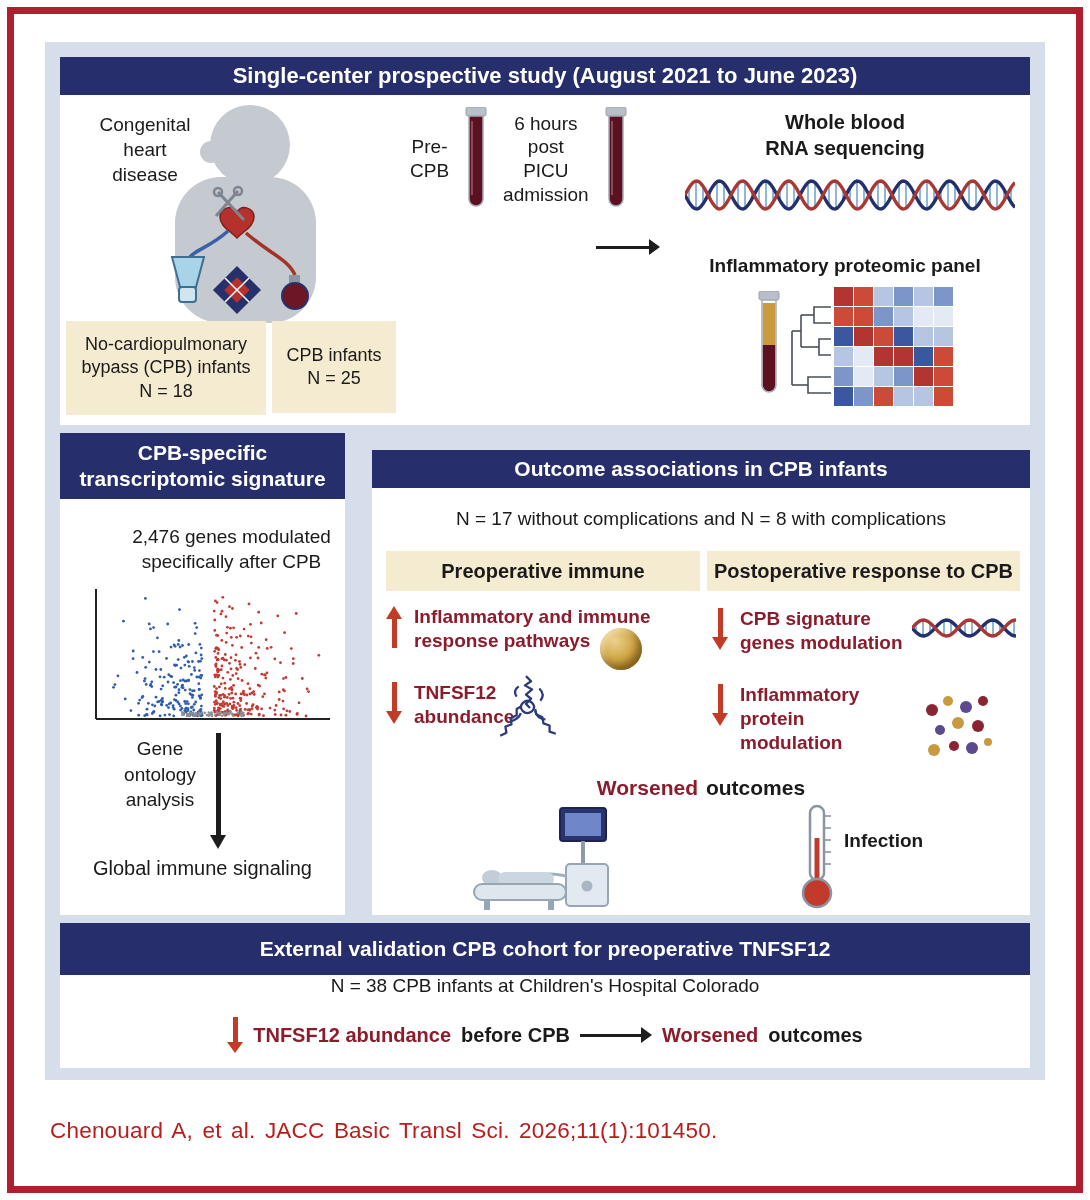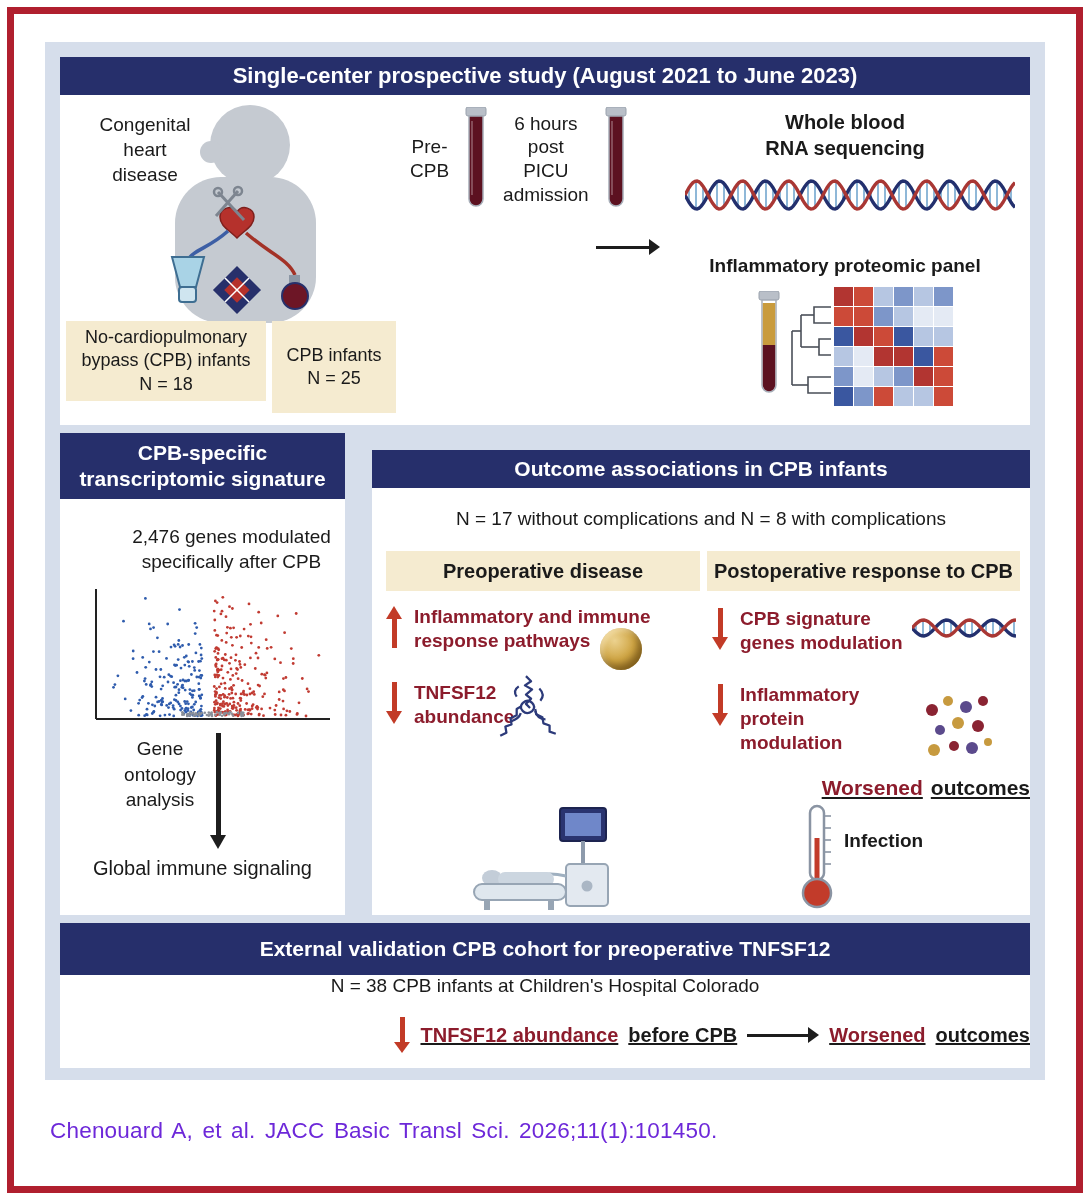--- a/index.html
+++ b/index.html
@@ -48,22 +48,22 @@
   .harr.inline{position:relative;flex:0 0 auto;}
   
   .tubes-col{position:absolute;left:350px;top:50px;width:176px;display:flex;align-items:center;gap:7px;}
   .tubes-col .lbl{font-size:19px;text-align:center;white-space:pre-line;line-height:1.25;}
   
   .heatmap{position:absolute;display:grid;grid-template-columns:repeat(6,19px);grid-auto-rows:19px;gap:1px;background:#fff;}
   
   .gold-cell{position:absolute;width:42px;height:42px;border-radius:50%;
     background:radial-gradient(circle at 35% 30%, #ecd28f 0%, #cfa544 48%, #9a7426 100%);
     box-shadow:inset -4px -5px 7px rgba(90,60,10,.55), inset 3px 3px 5px rgba(255,240,200,.6);}
-  .rowline{position:absolute;display:flex;align-items:center;justify-content:flex-end;text-decoration:underline;}
-  .citation{position:absolute;left:50px;top:1118px;font-size:22.5px;letter-spacing:.2px;word-spacing:3px;color:#6d28d9;}
+  .rowline{position:absolute;display:flex;align-items:center;justify-content:center;}
+  .citation{position:absolute;left:50px;top:1118px;font-size:22.5px;letter-spacing:.2px;word-spacing:3px;color:#b91c1c;}
   svg{display:block;}
 </style>
 </head>
 <body>
 
 <div class="canvas">
   <div class="frame"></div>
   <div class="board">
 
     <section class="sec sec-top">
@@ -99,21 +99,21 @@
             <rect x="-9" y="-9" width="18" height="18" fill="#b5312c"></rect>
             <line x1="-17" y1="0" x2="17" y2="0" stroke="#fff" stroke-width="1.5"></line>
             <line x1="0" y1="-17" x2="0" y2="17" stroke="#fff" stroke-width="1.5"></line>
           </g>
 
           <rect x="141" y="178" width="11" height="10" fill="#8c97a5"></rect>
           <circle cx="147" cy="199" r="13" fill="#6d1626" stroke="#27306b" stroke-width="2"></circle>
         </svg>
       </div>
 
-      <div class="cream" style="left:6px;top:264px;width:200px;height:80px;">No-cardiopulmonary
+      <div class="cream" style="left:6px;top:264px;width:200px;height:94px;">No-cardiopulmonary
 bypass (CPB) infants
 N = 18</div>
       <div class="cream" style="left:212px;top:264px;width:124px;height:92px;">CPB infants
 N = 25</div>
 
       <div class="tubes-col">
         <div class="lbl">Pre-CPB</div>
         <div style="height:14px"></div>
         <div>
           <svg width="26" height="104" viewBox="0 0 26 104">
@@ -786,21 +786,21 @@
       </div>
 
       <div class="txt center" style="left:0;top:424px;width:285px;font-size:20px;">Global immune signaling</div>
     </section>
 
     <section class="sec sec-right">
       <div class="hdr">Outcome associations in CPB infants</div>
 
       <div class="txt center" style="left:0;top:58px;width:658px;font-size:19px;">N = 17 without complications and N = 8 with complications</div>
 
-      <div class="cream bold" style="left:14px;top:101px;width:314px;height:40px;font-size:20px;">Preoperative disease</div>
+      <div class="cream bold" style="left:14px;top:101px;width:314px;height:40px;font-size:20px;">Preoperative immune</div>
       <div class="cream bold" style="left:335px;top:101px;width:313px;height:40px;font-size:20px;">Postoperative response to CPB</div>
 
       <div class="varr up" style="left:14px;top:156px;">
         <div class="stem"></div>
           <div class="head"></div>
       </div>
       <div class="item-text" style="left:42px;top:155px;width:240px;">Inflammatory and immune
 response pathways</div>
       <div class="gold-cell" style="left:228px;top:178px;"></div>
 

